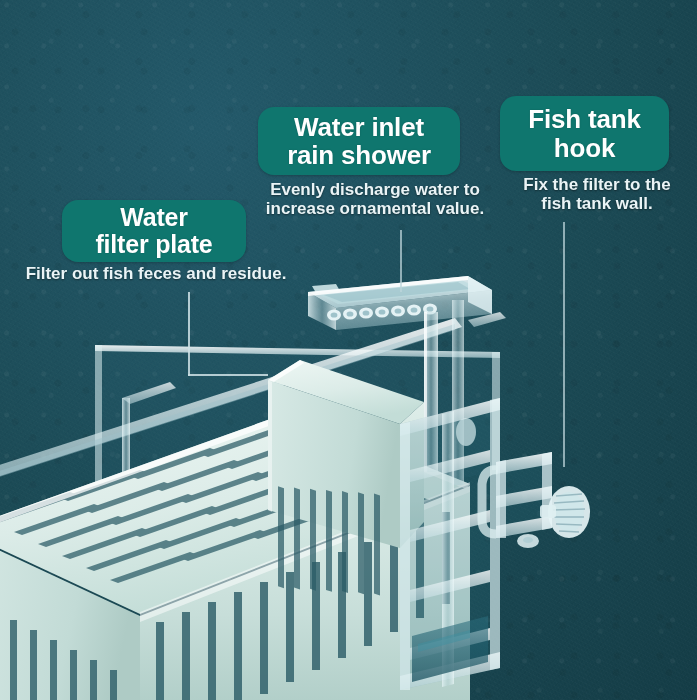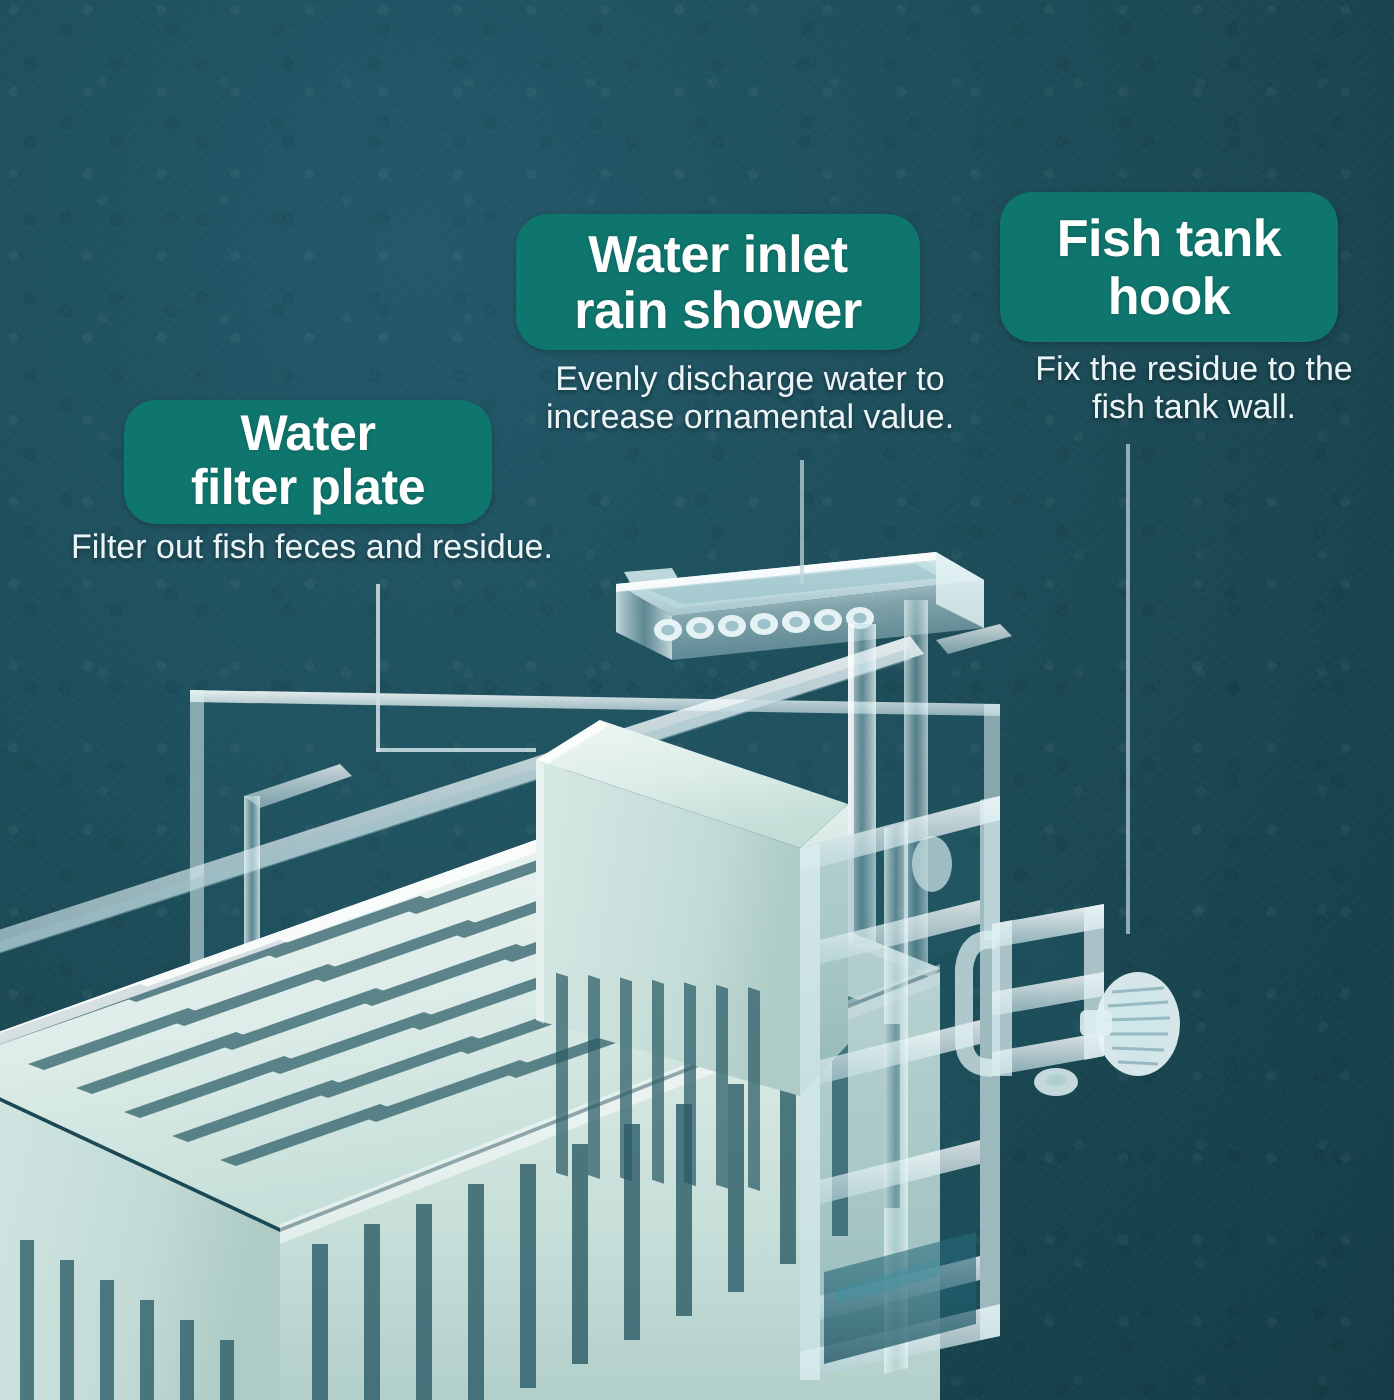--- a/index.html
+++ b/index.html
@@ -50,21 +50,21 @@
     letter-spacing: -.2px;
     display: flex; align-items: center; justify-content: center;
     text-shadow: 0 0 2px rgba(0,0,0,.18);
     box-shadow: 0 1px 3px rgba(0,0,0,.22);
     white-space: pre-line;
     padding: 2px 10px;
   }
   .subtitle {
     position: absolute;
     color: #eaf4f6;
-    font-weight: normal;
+    font-weight: bold;
     line-height: 1.14;
     text-align: center;
     white-space: pre-line;
     text-shadow: 0 1px 2px rgba(0,0,0,.45);
   }
 
   
   .leader { position: absolute; background: #cfe2e6; opacity: .85; }
   .leader.v { width: 2px; }
   .leader.h { height: 2px; }
@@ -331,15 +331,15 @@
 filter plate</div>
   <div class="subtitle" style="left:6px; top:264px; width:300px; font-size:17px;">Filter out fish feces and residue.</div>
 
   <div class="badge" style="left:258px; top:107px; width:202px; height:68px; font-size:26px;">Water inlet
 rain shower</div>
   <div class="subtitle" style="left:251px; top:180px; width:248px; font-size:17px;">Evenly discharge water to
 increase ornamental value.</div>
 
   <div class="badge" style="left:500px; top:96px; width:169px; height:75px; font-size:26px;">Fish tank
 hook</div>
-  <div class="subtitle" style="left:504px; top:175px; width:186px; font-size:17px;">Fix the residue to the
+  <div class="subtitle" style="left:504px; top:175px; width:186px; font-size:17px;">Fix the filter to the
 fish tank wall.</div>
 </div>
 
 </body></html>

